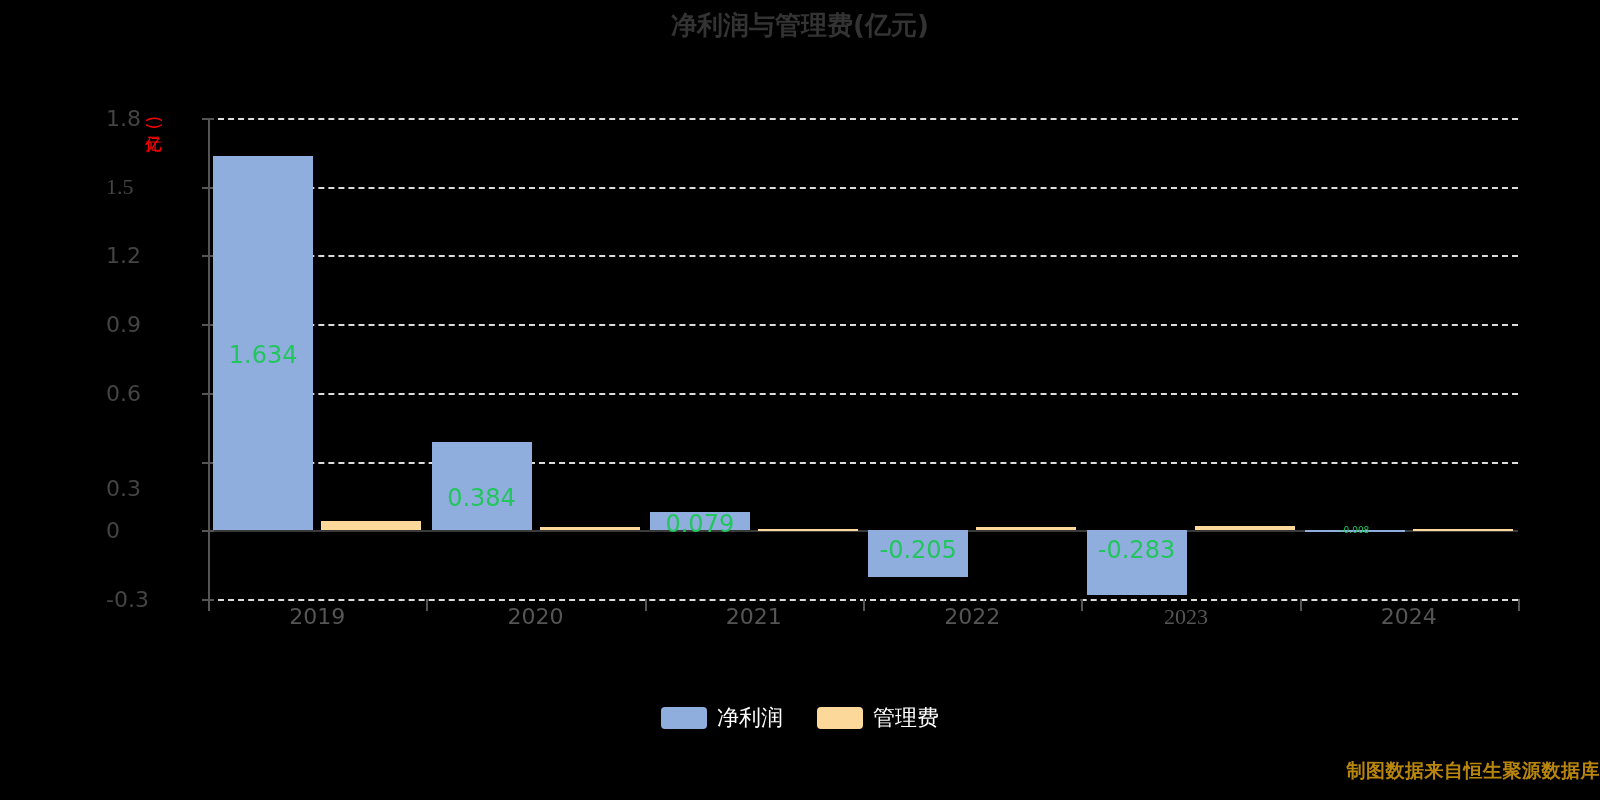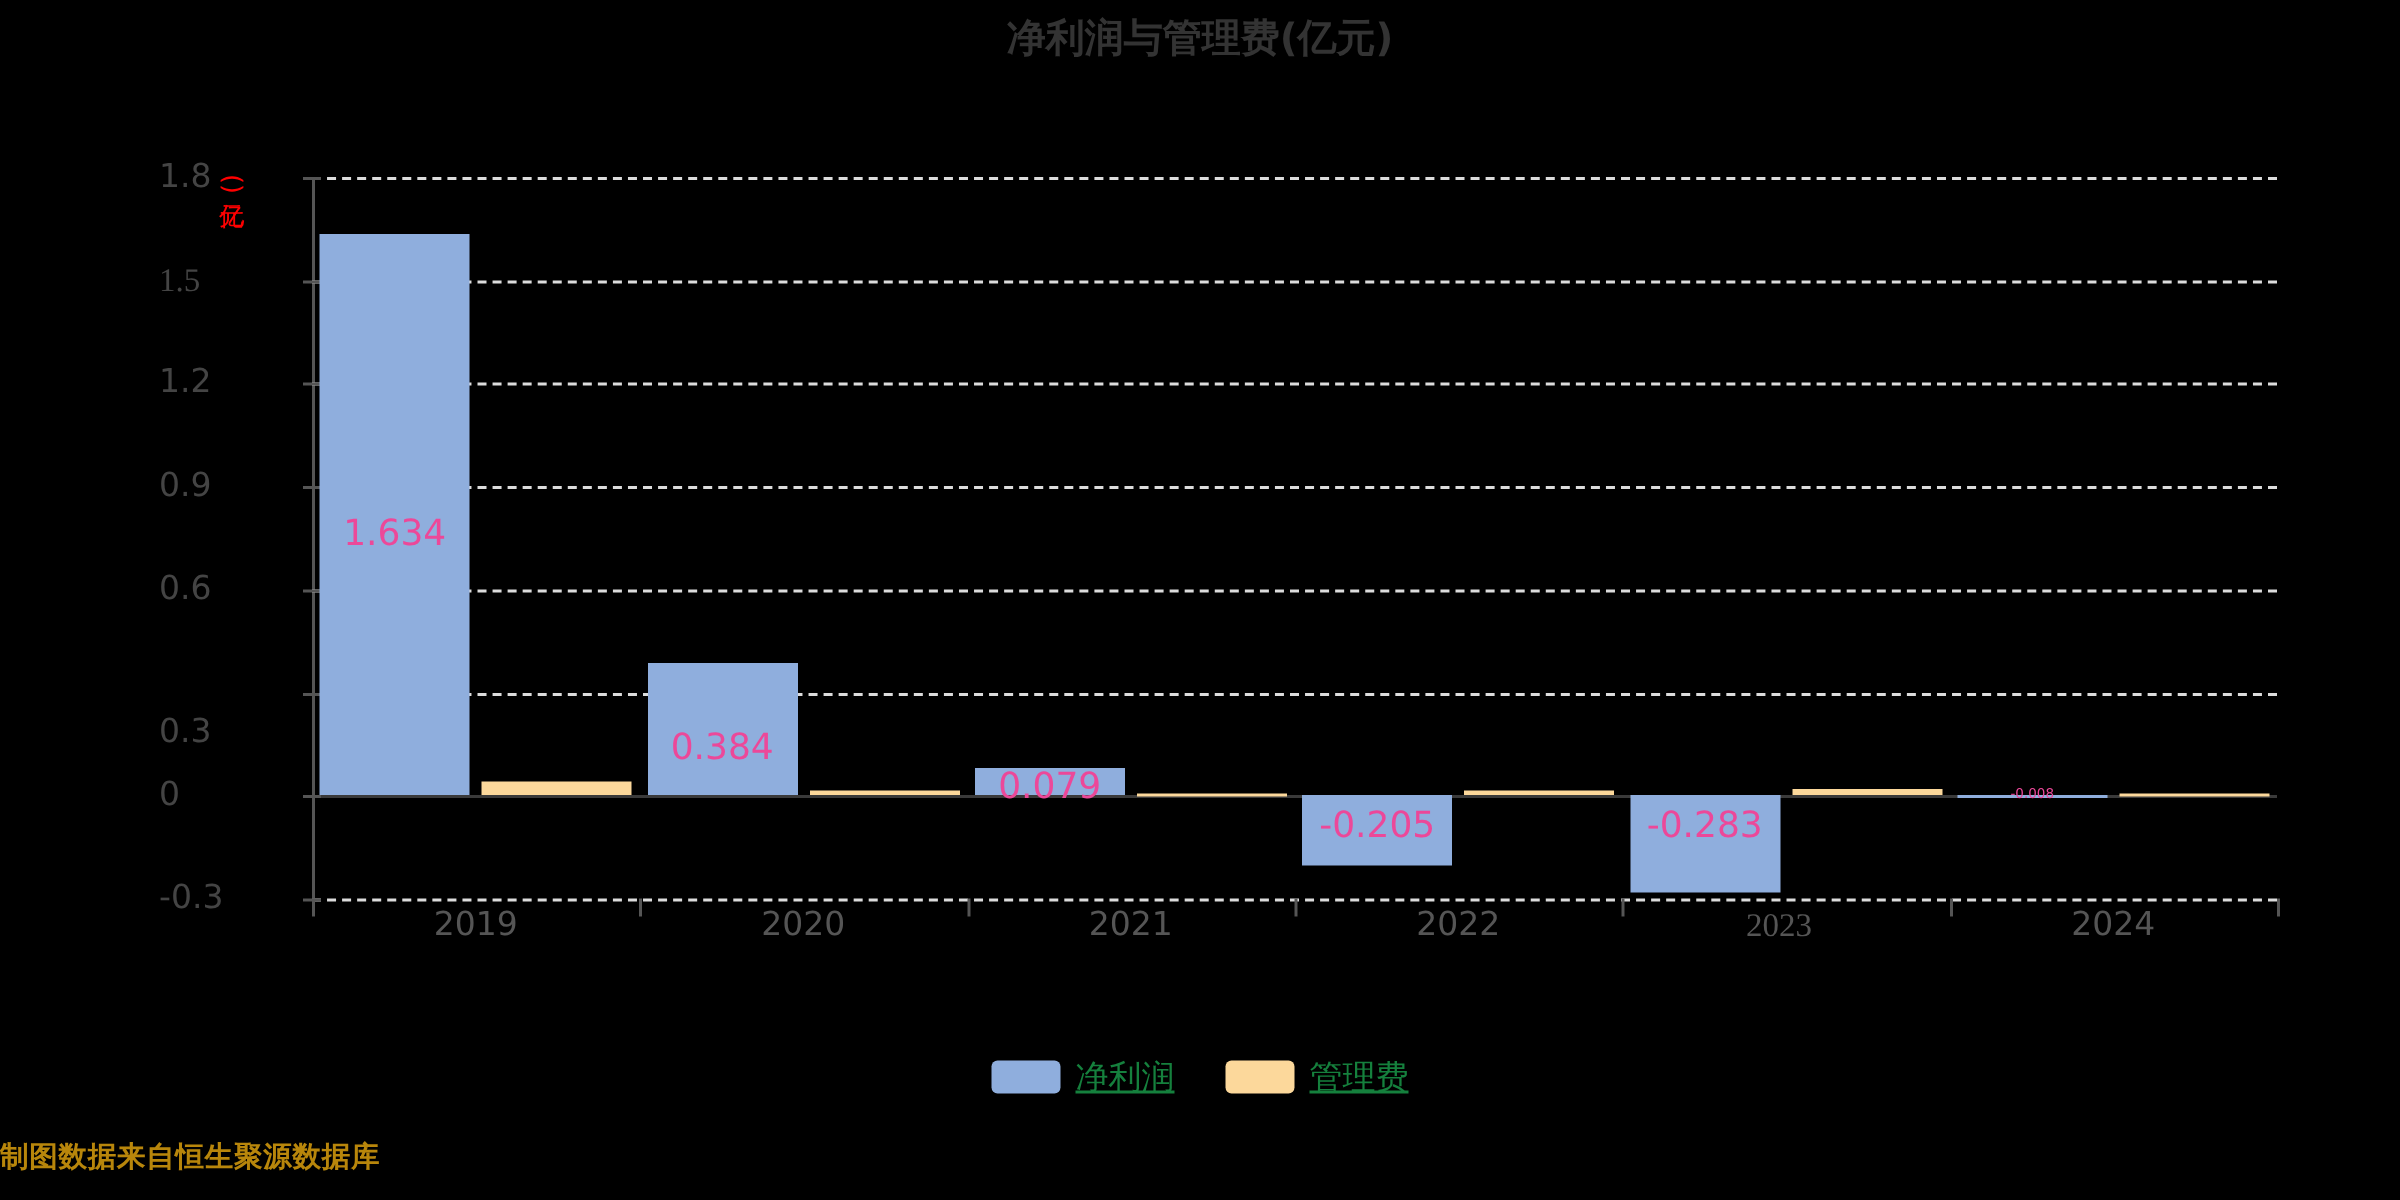--- a/index.html
+++ b/index.html
@@ -75,43 +75,43 @@
     transform:translateX(-50%);
     white-space:nowrap;
   }
 
   .bar { position:absolute; }
   .bar-blue { background:#8faedd; }
   .bar-orange { background:#fcd89b; }
 
   .bar-label {
     position:absolute;
-    font-size:24px; color:#ec4899;
+    font-size:24px; color:#22c55e;
     text-align:center;
     white-space:nowrap;
     transform:translateX(-50%);
   }
   .bar-label.tiny { font-size:9px; }
 
   .legend {
     position:absolute;
     left:0; top:703px; width:1600px;
     display:flex; justify-content:center; align-items:center;
     gap:34px;
   }
   .legend-item { display:flex; align-items:center; gap:10px; }
   .legend-swatch {
     width:46px; height:22px; border-radius:4px;
   }
-  .legend-text { font-size:22px; color:#15803d;text-decoration:underline; }
+  .legend-text { font-size:22px; color:#ffffff; }
 
   .footer {
     position:absolute;
     left:0; top:758px; width:1600px;
-    text-align:left;
+    text-align:right;
     font-size:19px; font-weight:bold;
     color:#b8860b;
     letter-spacing:0.5px;
   }
 </style>
 </head>
 <body>
 
 <div id="root">
 

